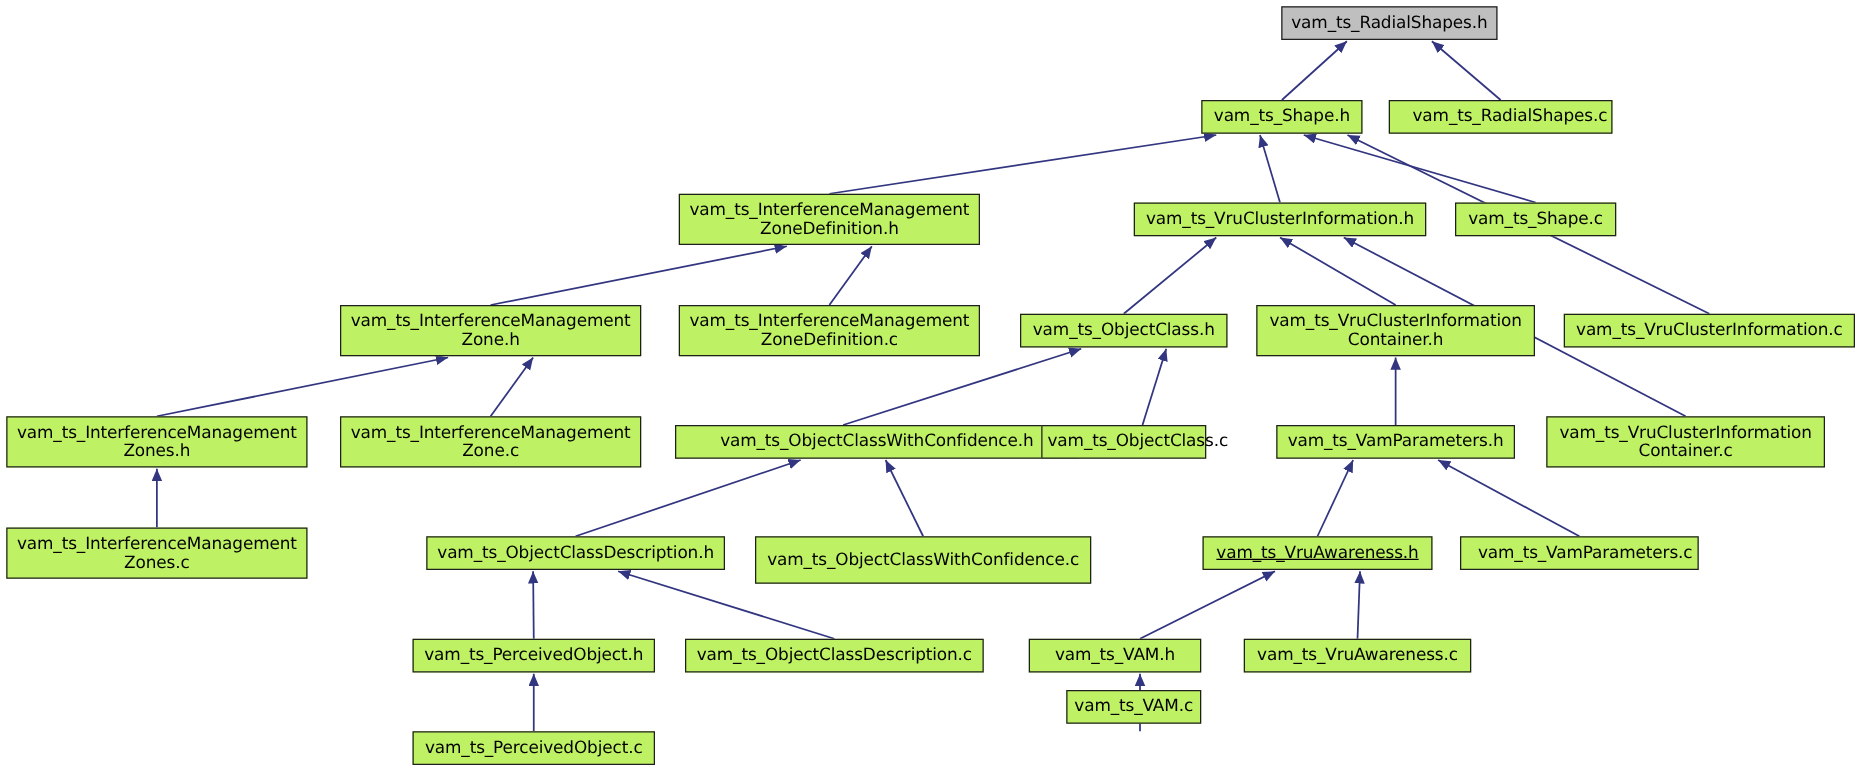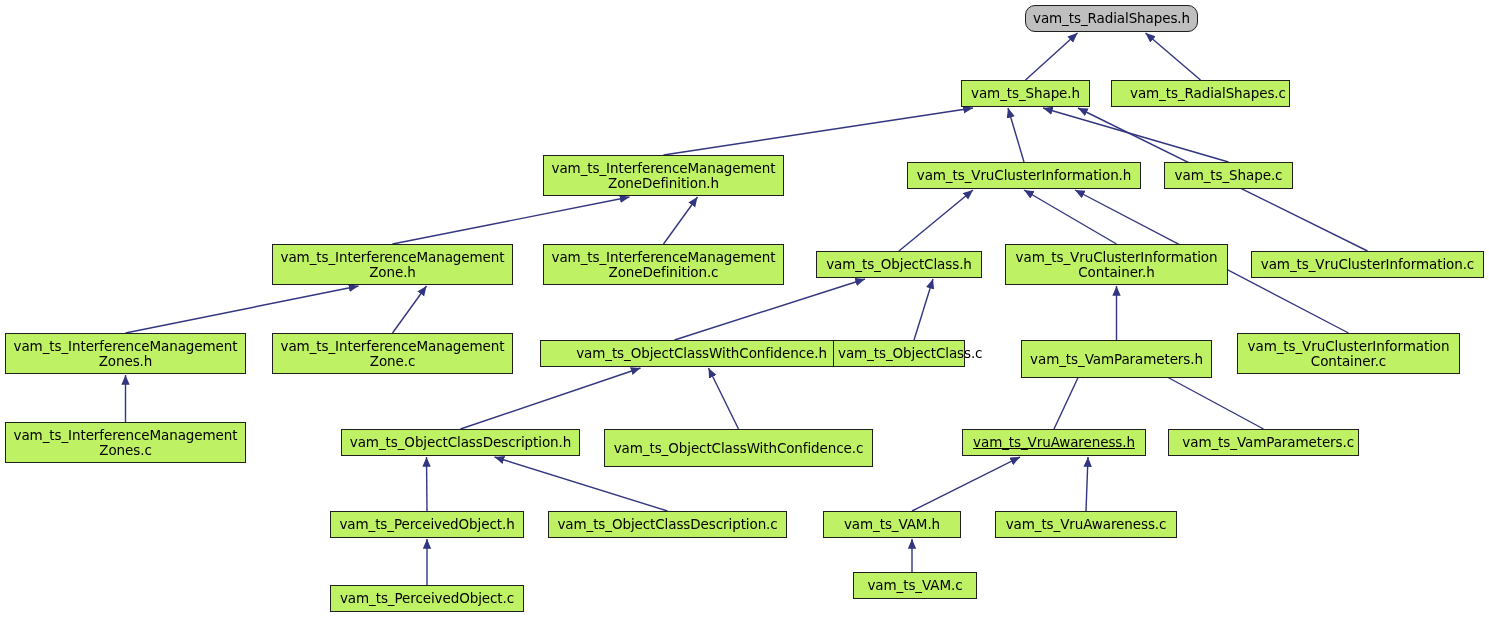--- a/index.html
+++ b/index.html
@@ -37,21 +37,20 @@
     font-size: 13.5px;
     line-height: 15px;
     letter-spacing: -0.1px;
     white-space: pre-line;
     padding: 0 4px;
     cursor: default;
   }
   .graph-node.root {
     background: #bfbfbf;
     border-color: #1f1f1f;
-    border-radius: 10px;
   }
   .node-label {
     display: block;
     width: 100%;
     white-space: pre-line;
   }
 </style>
 </head>
 <body>
 
@@ -105,29 +104,29 @@
       <div class="graph-node" style="left: 816px; top: 251px; width: 166px; height: 27px;"><span class="node-label">vam_ts_ObjectClass.h</span></div>
       <div class="graph-node" style="left: 1005px; top: 244px; width: 223px; height: 41px;"><span class="node-label">vam_ts_VruClusterInformation
 Container.h</span></div>
       <div class="graph-node" style="left: 1251px; top: 251px; width: 233px; height: 27px;"><span class="node-label">vam_ts_VruClusterInformation.c</span></div>
       <div class="graph-node" style="left: 5px; top: 333px; width: 241px; height: 41px;"><span class="node-label">vam_ts_InterferenceManagement
 Zones.h</span></div>
       <div class="graph-node" style="left: 272px; top: 333px; width: 241px; height: 41px;"><span class="node-label">vam_ts_InterferenceManagement
 Zone.c</span></div>
       <div class="graph-node" style="left: 540px; top: 340px; width: 323px; height: 27px;"><span class="node-label">vam_ts_ObjectClassWithConfidence.h</span></div>
       <div class="graph-node" style="left: 833px; top: 340px; width: 132px; height: 27px;"><span class="node-label">vam_ts_ObjectClass.c</span></div>
-      <div class="graph-node" style="left: 1021px; top: 340px; width: 191px; height: 38px;"><span class="node-label">vam_ts_VamParameters.h</span></div>
+      <div class="graph-node" style="left: 1021px; top: 340px; width: 191px; height: 27px;"><span class="node-label">vam_ts_VamParameters.h</span></div>
       <div class="graph-node" style="left: 1237px; top: 333px; width: 223px; height: 41px;"><span class="node-label">vam_ts_VruClusterInformation
 Container.c</span></div>
       <div class="graph-node" style="left: 5px; top: 422px; width: 241px; height: 41px;"><span class="node-label">vam_ts_InterferenceManagement
 Zones.c</span></div>
       <div class="graph-node" style="left: 341px; top: 429px; width: 239px; height: 27px;"><span class="node-label">vam_ts_ObjectClassDescription.h</span></div>
       <div class="graph-node" style="left: 604px; top: 429px; width: 269px; height: 38px;"><span class="node-label">vam_ts_ObjectClassWithConfidence.c</span></div>
       <div class="graph-node" style="left: 962px; top: 429px; width: 184px; height: 27px; text-decoration: underline;"><span class="node-label">vam_ts_VruAwareness.h</span></div>
       <div class="graph-node" style="left: 1168px; top: 429px; width: 191px; height: 27px; text-align: right;"><span class="node-label">vam_ts_VamParameters.c</span></div>
       <div class="graph-node" style="left: 330px; top: 511px; width: 194px; height: 27px;"><span class="node-label">vam_ts_PerceivedObject.h</span></div>
       <div class="graph-node" style="left: 548px; top: 511px; width: 239px; height: 27px;"><span class="node-label">vam_ts_ObjectClassDescription.c</span></div>
       <div class="graph-node" style="left: 823px; top: 511px; width: 138px; height: 27px;"><span class="node-label">vam_ts_VAM.h</span></div>
       <div class="graph-node" style="left: 995px; top: 511px; width: 182px; height: 27px;"><span class="node-label">vam_ts_VruAwareness.c</span></div>
       <div class="graph-node" style="left: 330px; top: 585px; width: 194px; height: 27px;"><span class="node-label">vam_ts_PerceivedObject.c</span></div>
-      <div class="graph-node" style="left: 853px; top: 572px; width: 124px; height: 27px;"><span class="node-label">vam_ts_VAM.c</span></div>
+      <div class="graph-node" style="left: 853px; top: 552px; width: 108px; height: 27px;"><span class="node-label">vam_ts_VAM.c</span></div>
     </div>
 </div>
 
 </body></html>

